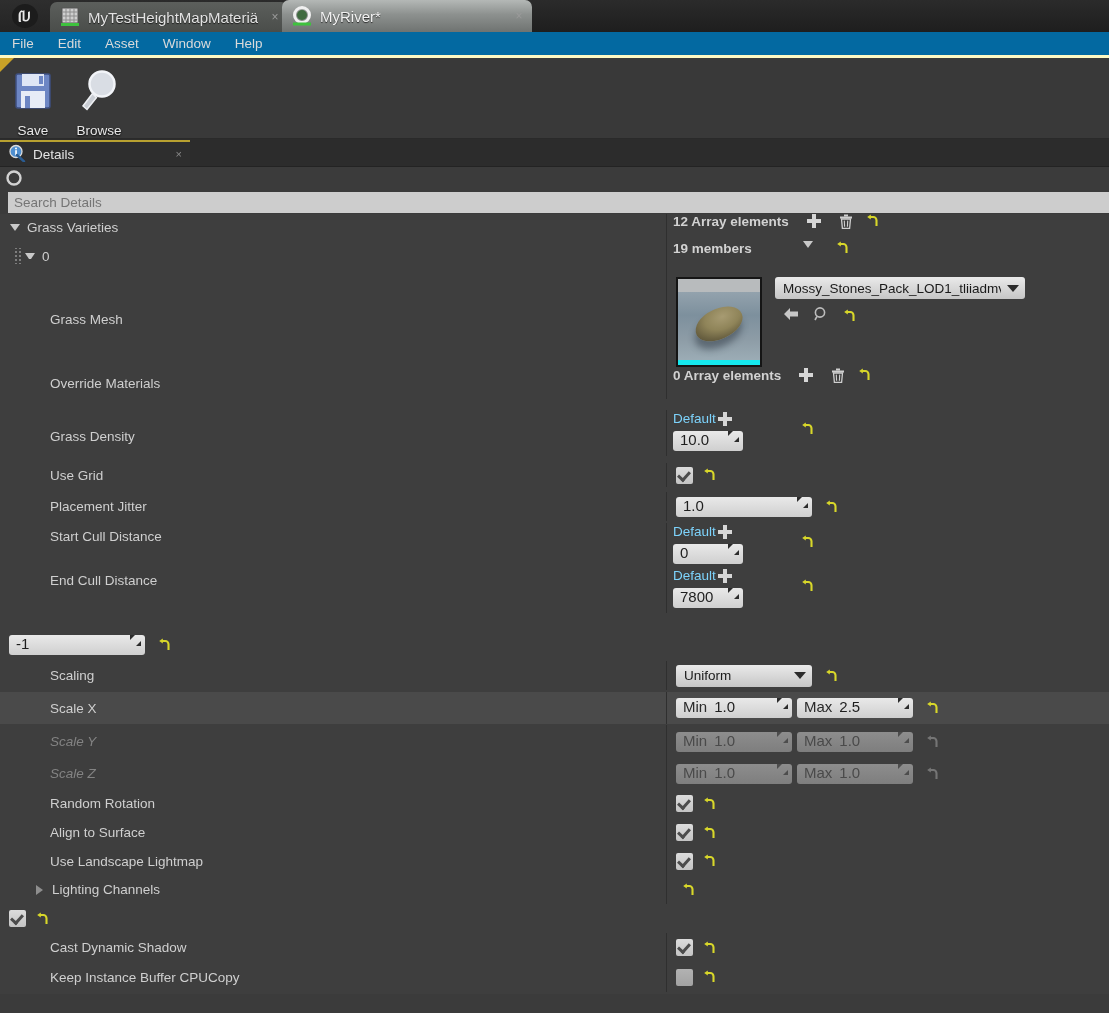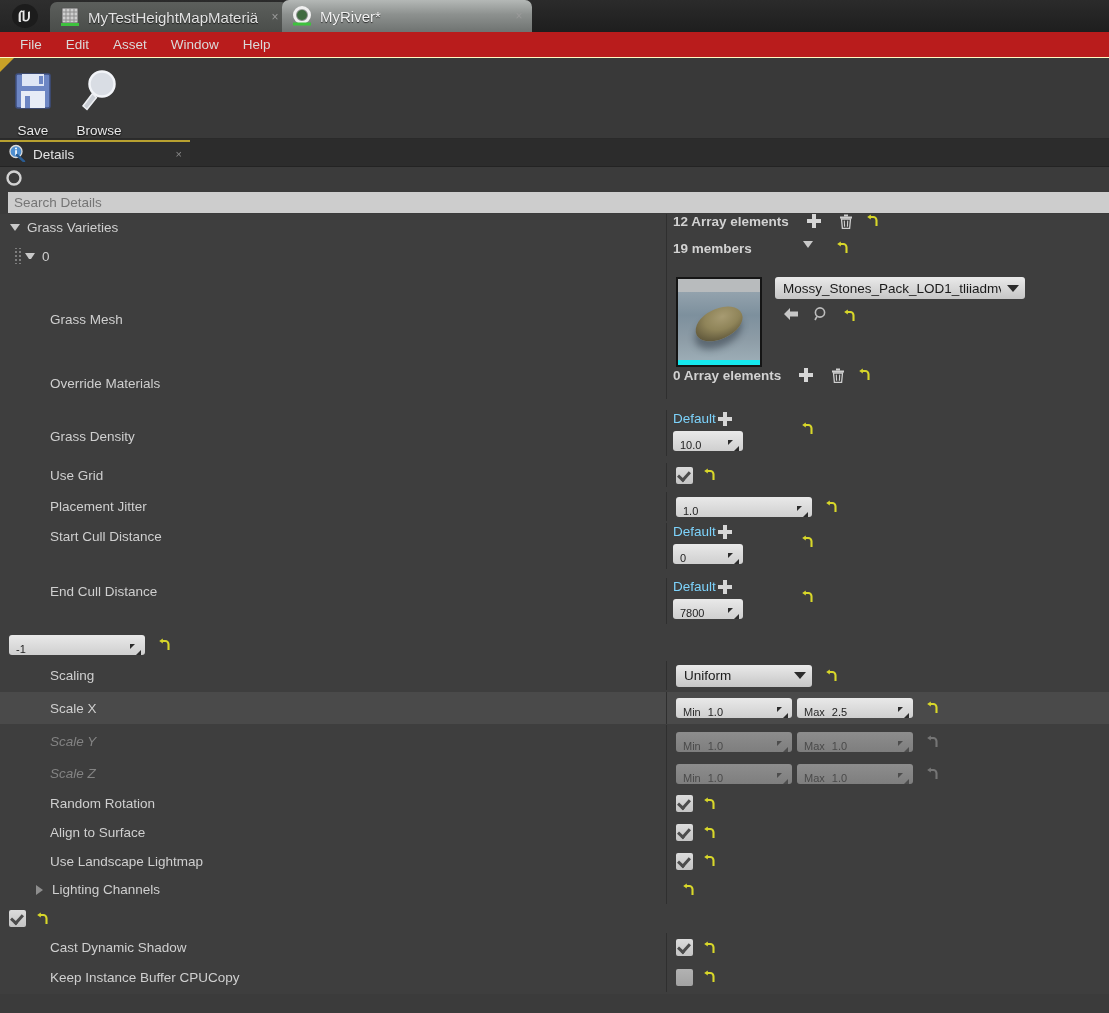--- a/index.html
+++ b/index.html
@@ -65,25 +65,24 @@
     color: #9a9a9a;
     font-size: 12px;
     width: 14px;
     text-align: center;
   }
   .tab.inactive .tab-label { max-width: 170px; }
 
   
   #menubar {
     height: 26px;
-    background: #b91c1c;
+    background: #0369a1;
     display: flex;
     align-items: center;
-    padding-left: 8px;
-    border-bottom: 1px solid #fef9c3;
+    border-bottom: 3px solid #fef9c3;
   }
   .menu-item {
     padding: 3px 12px;
     font-size: 13.5px;
     color: #dadada;
   }
 
   
   #toolbar {
     position: relative;
@@ -242,23 +241,23 @@
     background-repeat: repeat-y;
     opacity:.85;
   }
 
   
   .num {
     height: 20px;
     background: linear-gradient(to bottom,#e9e9e9,#cfcfcf);
     border-radius: 3px;
     display: flex;
-    align-items: flex-end;
-    padding: 16px 4px 0 7px;
-    font-size: 11px;
+    align-items: flex-start;
+    padding: 0 4px 0 7px;
+    font-size: 15px;
     color: #1e1e1e;
     position: relative;
   }
   .num.disabled {
     background: linear-gradient(to bottom,#8d8d8d,#7e7e7e);
     color: #4a4a4a;
   }
   .num .lbl { color:#2a2a2a; margin-right:7px; }
   .num.disabled .lbl { color:#4a4a4a; }
   .num .val { flex:1; }
@@ -668,21 +667,21 @@
       </div>
       <span class="reset" style="margin-left:57px;margin-top:11px">
         <svg width="14" height="14" viewBox="0 0 14 14">
           <path d="M11.5 12 V6.2 A3.2 3.2 0 0 0 8.3 3 H4.3" fill="none" stroke="#d8d72a" stroke-width="2.1"></path>
           <path d="M5.8 0.6 L2.2 3 L5.8 5.4 Z" fill="#d8d72a"></path>
         </svg>
       </span>
     </div>
   </div>
 
-  <div class="prow" style="top:364px;height:46px">
+  <div class="prow" style="top:353px;height:46px">
     <div class="pname indent-3" style="align-items:flex-start;padding-top:6px">
       <span>End Cull Distance</span>
     </div>
     <div class="pval" style="align-items:flex-start;padding-top:1px">
       <div>
         <div style="display:flex;align-items:center">
           <span class="stacklbl" style="width:45px">Default</span>
           <span class="plusicon"></span>
         </div>
         <div class="num w70" style="margin-top:5px">

